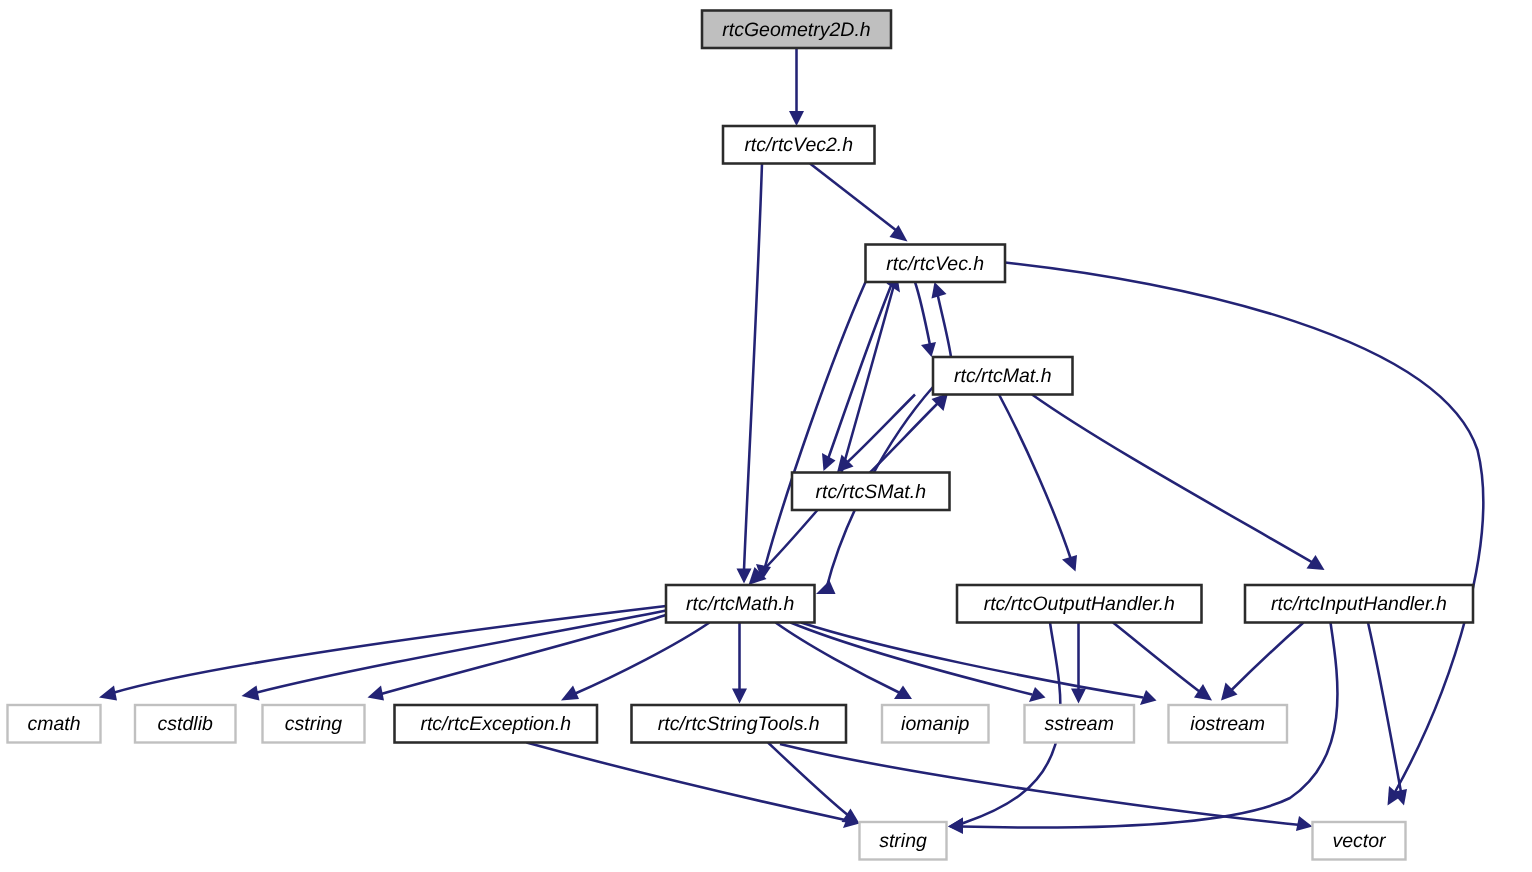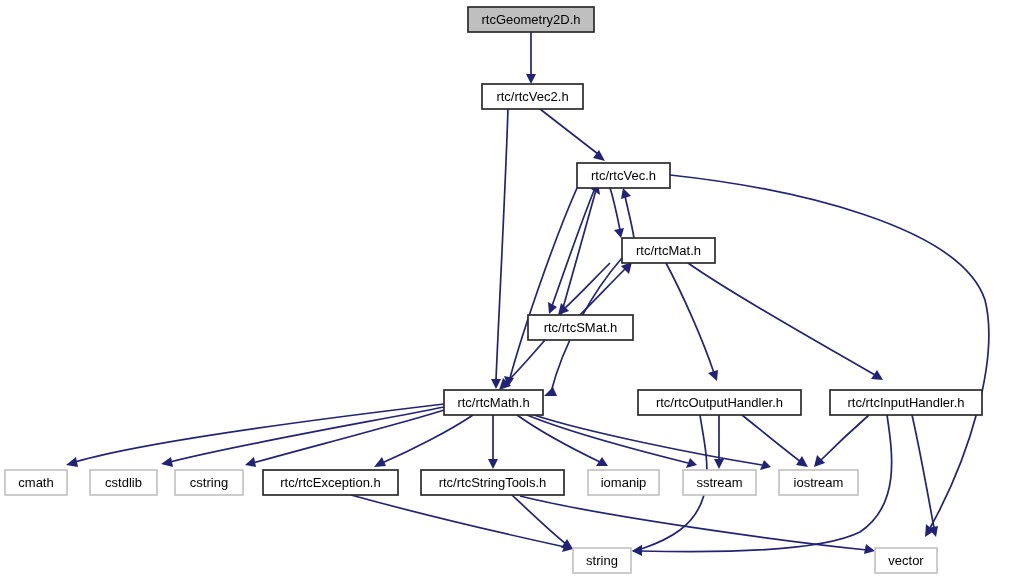--- a/index.html
+++ b/index.html
@@ -11,20 +11,21 @@
     width: 1021px;
     height: 581px;
     font-family: "Liberation Sans", sans-serif;
     overflow: hidden;
   }
   #graph-root {
     position: relative;
     width: 1021px;
     height: 581px;
     background: #ffffff;
+    font-style: italic;
   }
   svg#dep-graph {
     position: absolute;
     left: 0;
     top: 0;
     width: 1021px;
     height: 581px;
     display: block;
   }
   .node-rect-sys {

